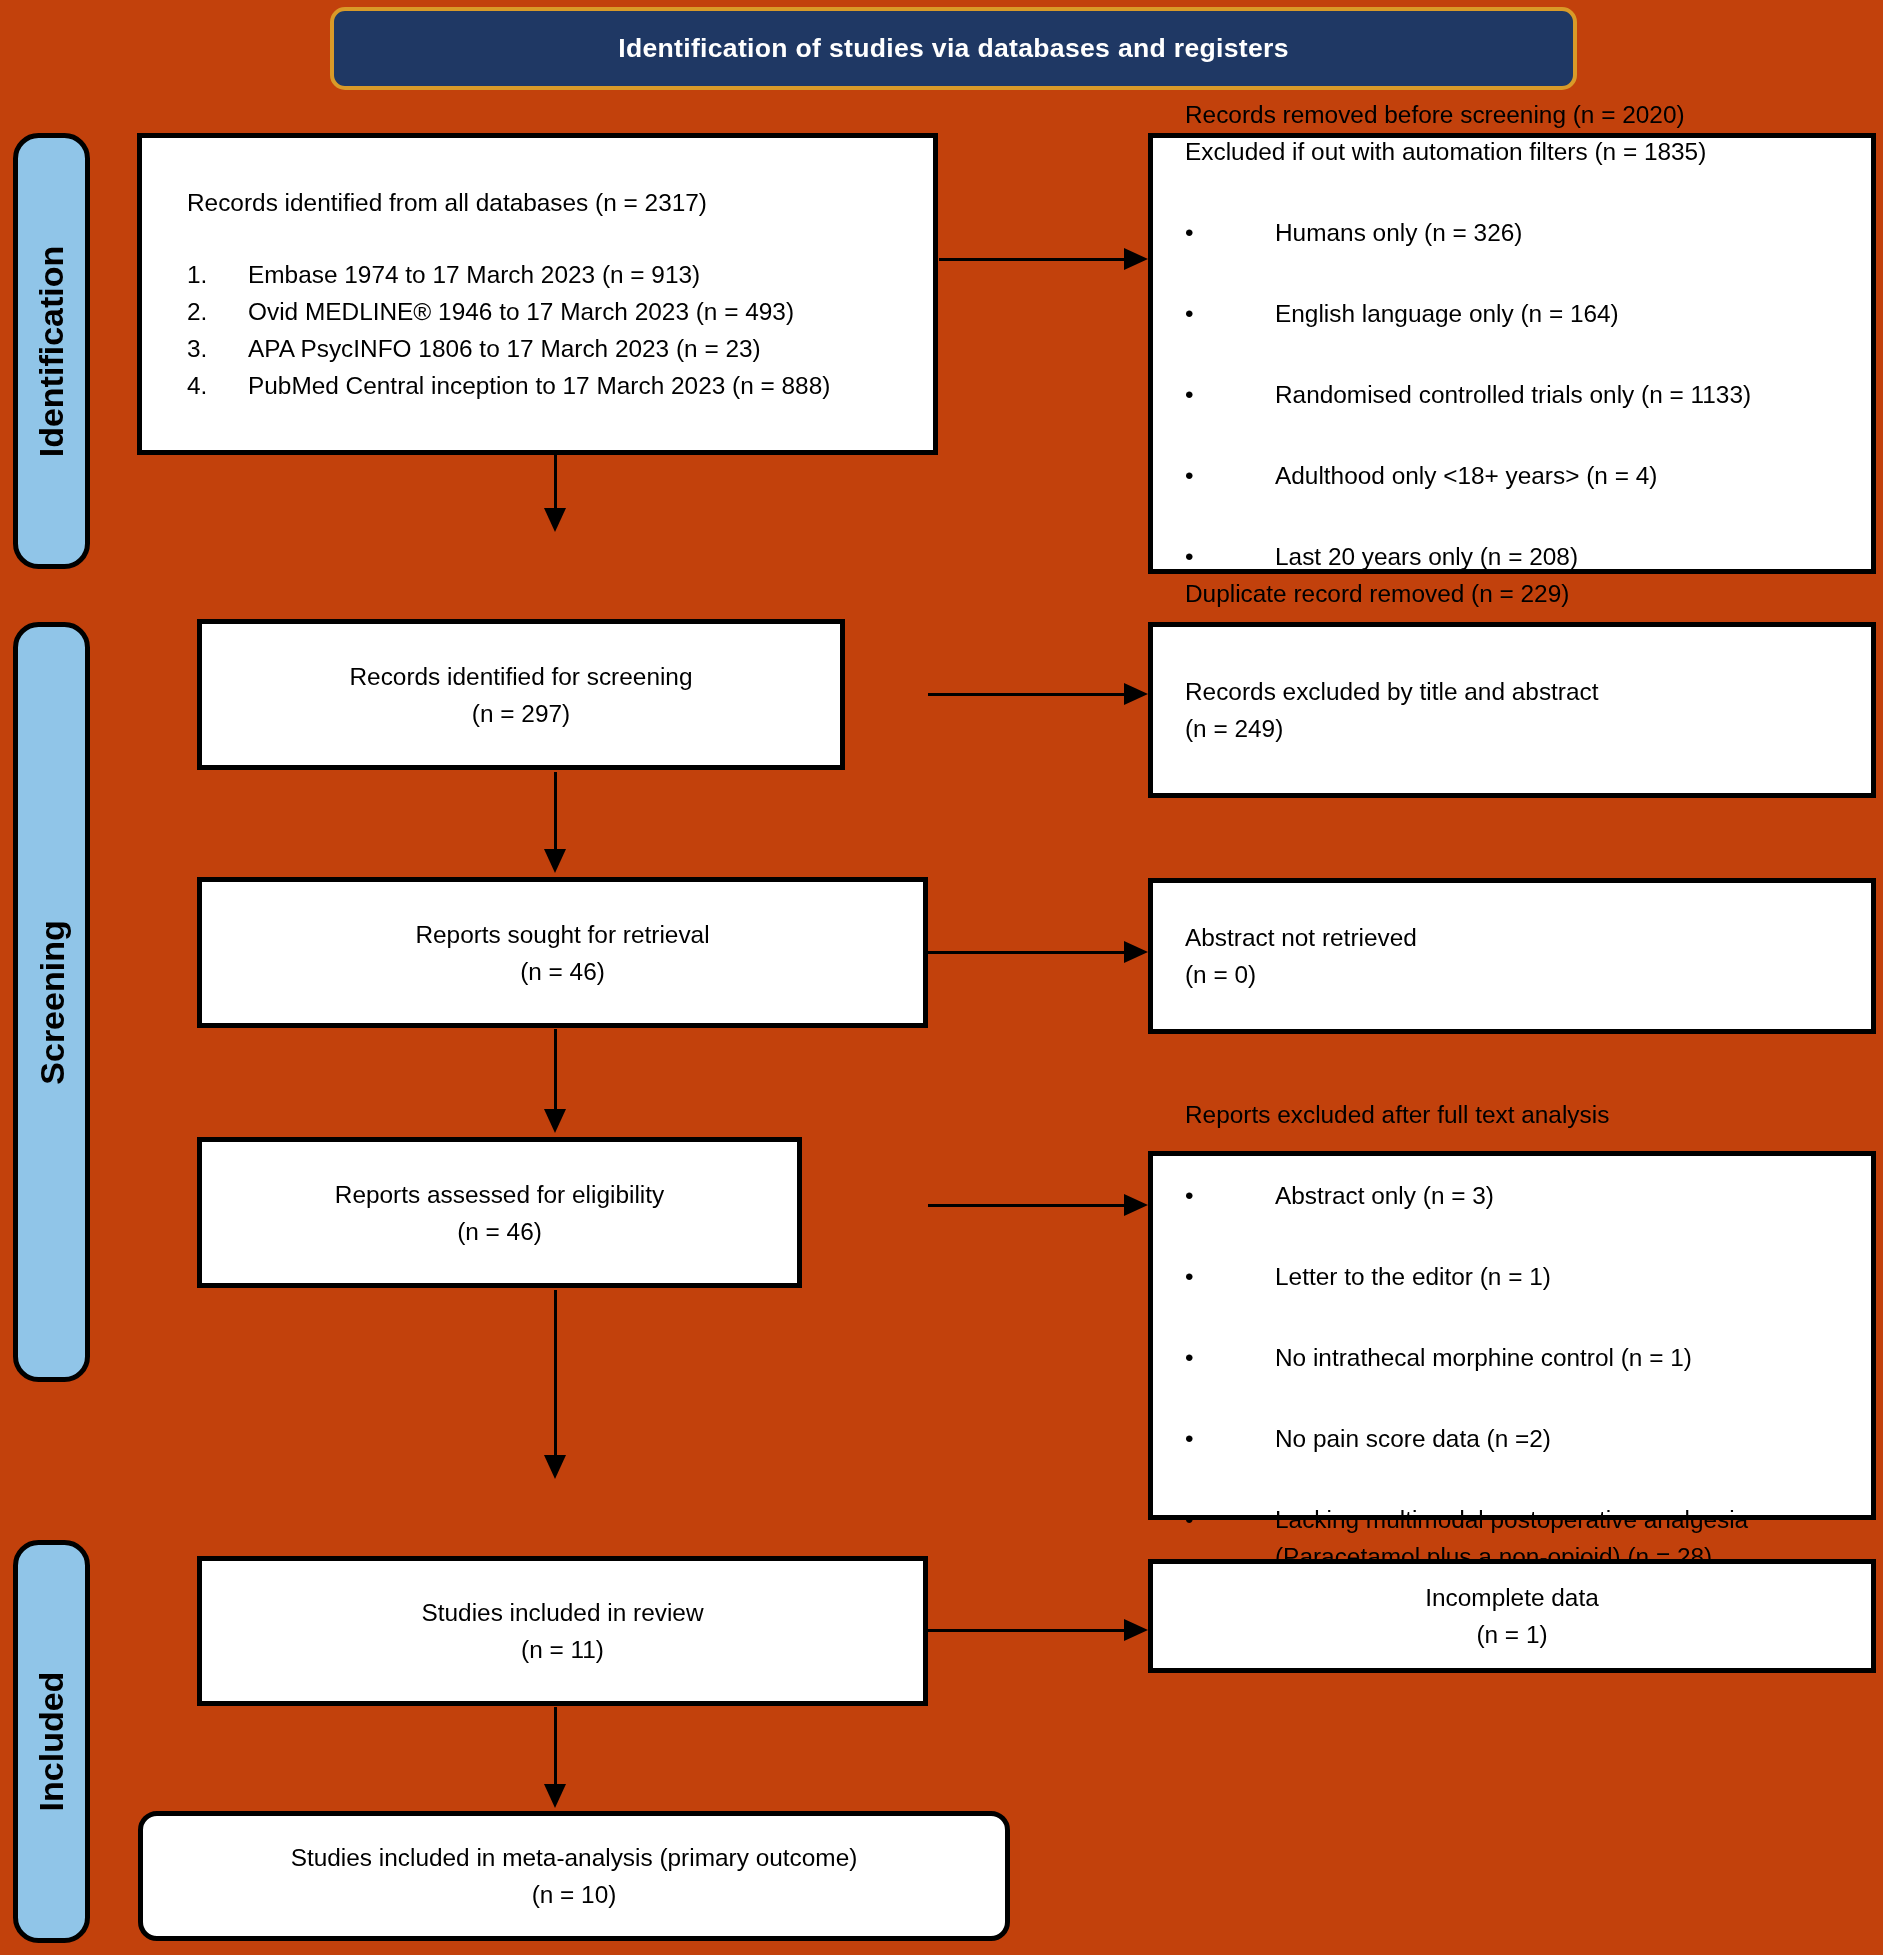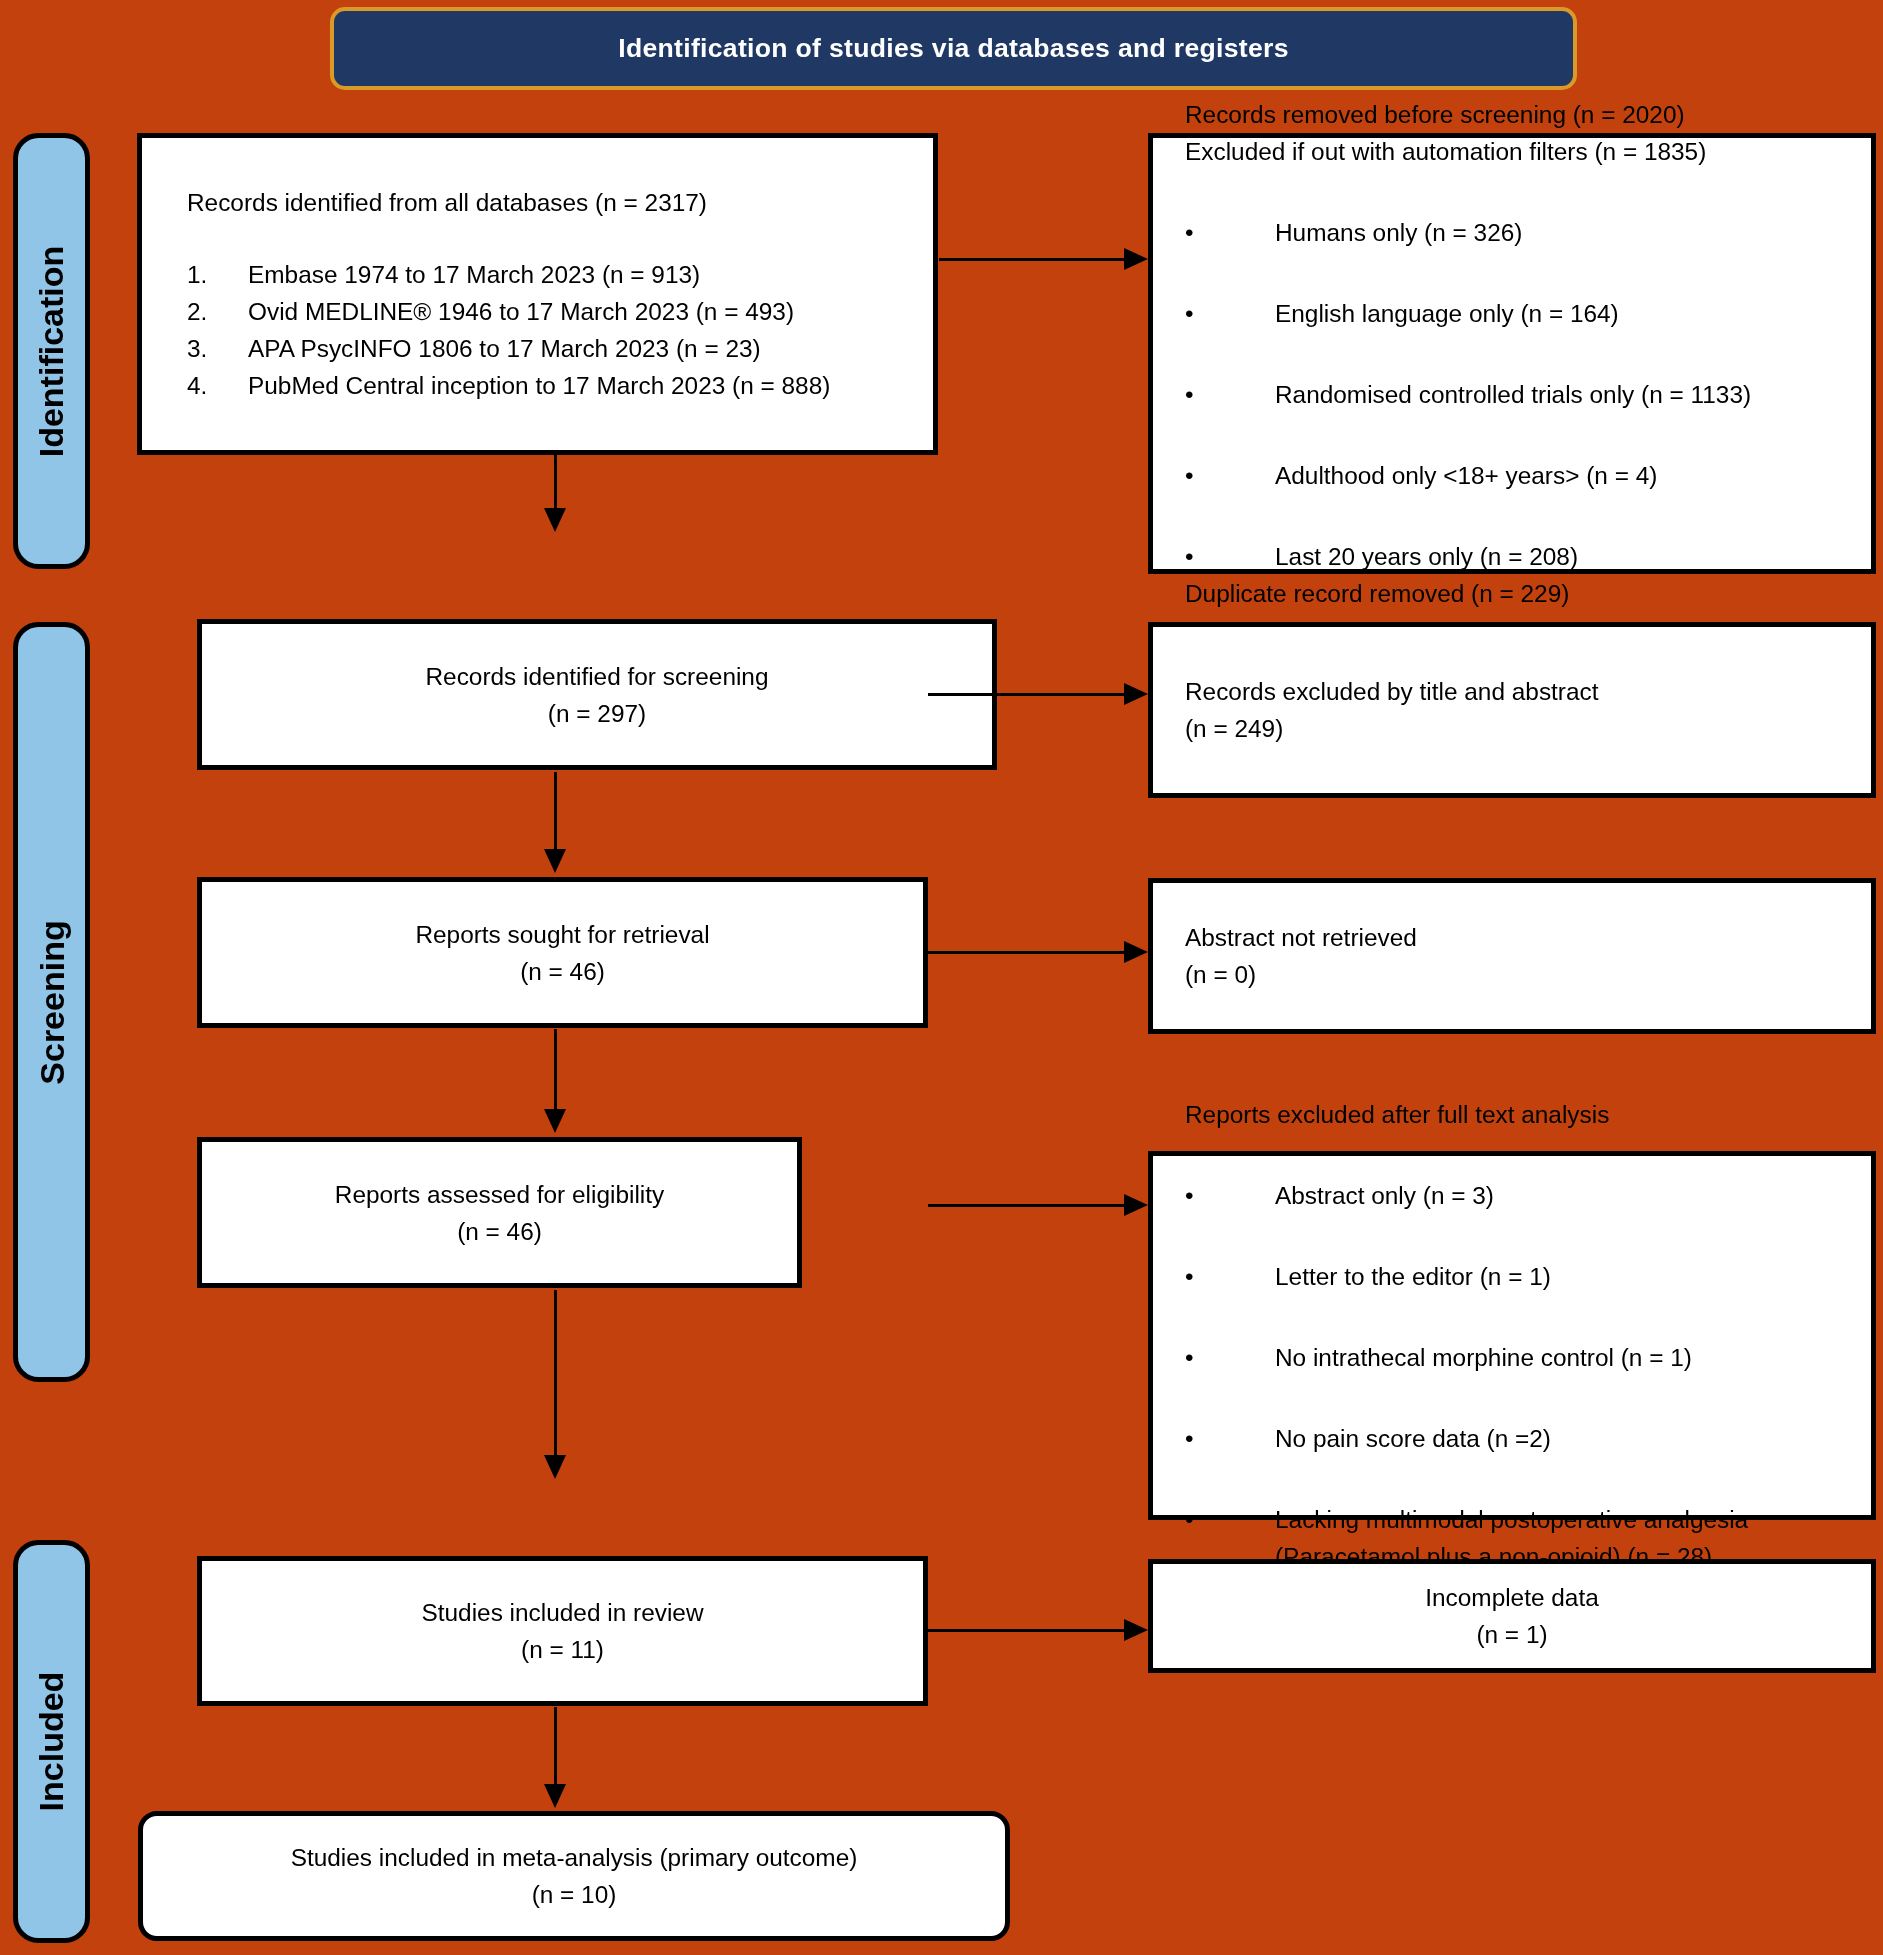--- a/index.html
+++ b/index.html
@@ -131,21 +131,21 @@
       <span class="btext">Adulthood only &lt;18+ years&gt; (n = 4)</span>
     </div>
     <div class="brow">
       <span class="dot"></span>
       <span class="btext">Last 20 years only (n = 208)</span>
     </div>
     <div class="spacer"></div>
     <p>Duplicate record removed (n = 229)</p>
   </div>
 
-  <div class="box center" style="left:197px;top:619px;width:800px;height:151px;text-align:right;">
+  <div class="box center" style="left:197px;top:619px;width:648px;height:151px;text-align:right;">
     <p>Records identified for screening</p>
     <p>(n = 297)</p>
   </div>
   <div class="box left" style="left:1148px;top:622px;width:728px;height:176px;padding:0 16px 0 32px;">
     <p>Records excluded by title and abstract</p>
     <p>(n = 249)</p>
   </div>
 
   <div class="box center" style="left:197px;top:877px;width:731px;height:151px;">
     <p>Reports sought for retrieval</p>

